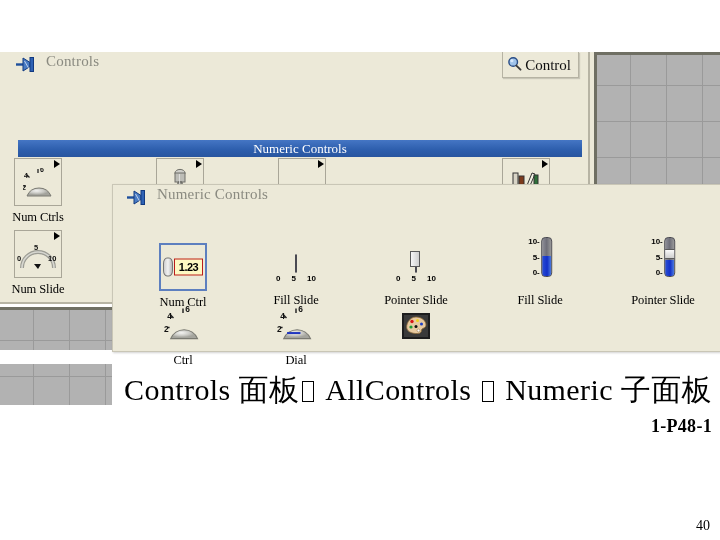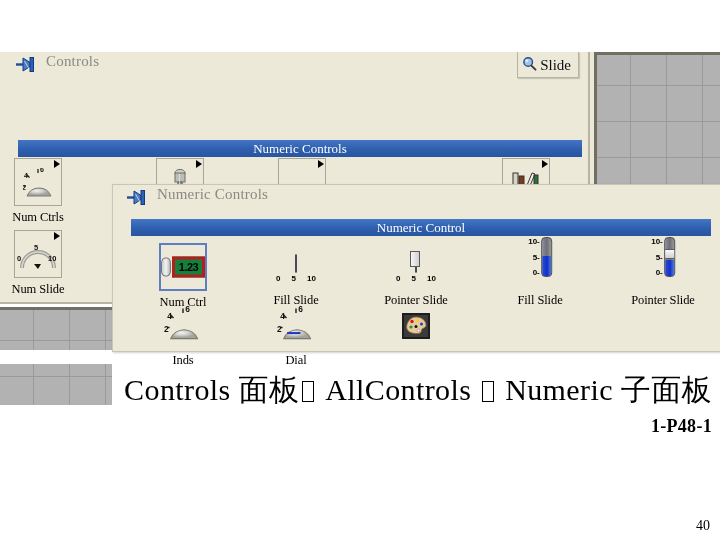--- a/index.html
+++ b/index.html
@@ -197,22 +197,22 @@
   .numctrl .spin {
     width: 8px; height: 17px;
     background: linear-gradient(to right,#cfcfcf,#f2f2f2,#b8b8b8);
     border: 1px solid #767676;
     border-radius: 4px/6px;
   }
   .numctrl .numbox {
     margin-left: 1px;
     min-width: 27px;
     height: 15px;
-    border: 3px solid #b91c1c;
-    background: #15803d;
+    border: 1px solid #b91c1c;
+    background: #fef9c3;
     font-family: "Liberation Sans", sans-serif;
     font-size: 11px;
     font-weight: bold;
     line-height: 15px;
     text-align: center;
     color: #000;
     letter-spacing: -.5px;
   }
 
   
@@ -390,21 +390,21 @@
       <span class="palette-title">Controls</span>
 
       <div class="search-button">
         <span>
           <svg viewBox="0 0 16 16" width="15" height="15">
             <circle cx="6.6" cy="6.4" r="4.6" fill="#9fc3ea" stroke="#2b4e86" stroke-width="1.5"></circle>
             <circle cx="5.2" cy="5" r="1.7" fill="#dfeeff" opacity=".85"></circle>
             <path d="M10 10.2 L14.4 14.6" stroke="#3a3a3a" stroke-width="2" stroke-linecap="round"></path>
           </svg>
         </span>
-        <span>Slide</span>
+        <span>Control</span>
       </div>
     </div>
 
     <div id="bar-outer" class="blue-bar">Numeric Controls</div>
 
     <div class="cell" style="left:6px; top:106px;">
       <div class="icon-frame">
         <span class="tri"></span>
         <span class="knob">
           <svg viewBox="0 0 30 30" width="30" height="30">
@@ -492,21 +492,20 @@
         <svg viewBox="0 0 24 17" width="24" height="17">
           <path d="M2 8.5 H9" stroke="#1e4f9c" stroke-width="2.4" fill="none"></path>
           <path d="M9 2 L9 15 L16 10.5 L16 6.5 Z" fill="#4a7cc4" stroke="#123a80" stroke-width="1"></path>
           <rect x="16" y="1.5" width="3.5" height="14" fill="#2f62b4" stroke="#123a80" stroke-width="1"></rect>
           <path d="M10.5 5 L14.5 12" stroke="#ffffff" stroke-width="0.9" opacity=".7"></path>
         </svg>
       </span>
       <span class="palette-title">Numeric Controls</span>
     </div>
 
-    <div id="bar-inner" class="blue-bar">Numeric Control</div>
 
     <div class="cell" style="left:30px; top:58px; width:80px;">
       <div class="icon-frame selected">
         <span class="numctrl">
           <span class="spin"></span>
           <span class="numbox">1.23</span>
         </span>
       </div>
       <div class="label">Num Ctrl</div>
     </div>
@@ -591,21 +590,21 @@
             <path d="M6 30 A13 13 0 0 1 30 30 Z" fill="url(#kg2)" stroke="#7a7a72" stroke-width="1"></path>
             <path d="M17 7 L17 3" stroke="#222" stroke-width="1.3"></path>
             <path d="M8.5 11.5 L5.5 8.5" stroke="#222" stroke-width="1.3"></path>
             <path d="M5 20 L2.5 20" stroke="#222" stroke-width="1.3"></path>
             <text x="19" y="6" font-size="7.5" font-family="Liberation Sans" fill="#111" font-weight="bold">6</text>
             <text x="3" y="12" font-size="7.5" font-family="Liberation Sans" fill="#111" font-weight="bold">4</text>
             <text x="0" y="24" font-size="7.5" font-family="Liberation Sans" fill="#111" font-weight="bold">2</text>
           </svg>
         </span>
       </div>
-      <div class="label">Inds</div>
+      <div class="label">Ctrl</div>
     </div>
 
     <div class="cell" style="left:138px; top:118px; width:90px;">
       <div class="icon-open">
         <span style="position:absolute;left:50%;top:48%;transform:translate(-50%,-50%);">
           <svg viewBox="0 0 34 32" width="38" height="36">
             <defs>
               <radialGradient id="kg3" cx="40%" cy="35%">
                 <stop offset="0%" stop-color="#f4f4f2"></stop>
                 <stop offset="60%" stop-color="#cbcbc6"></stop>

